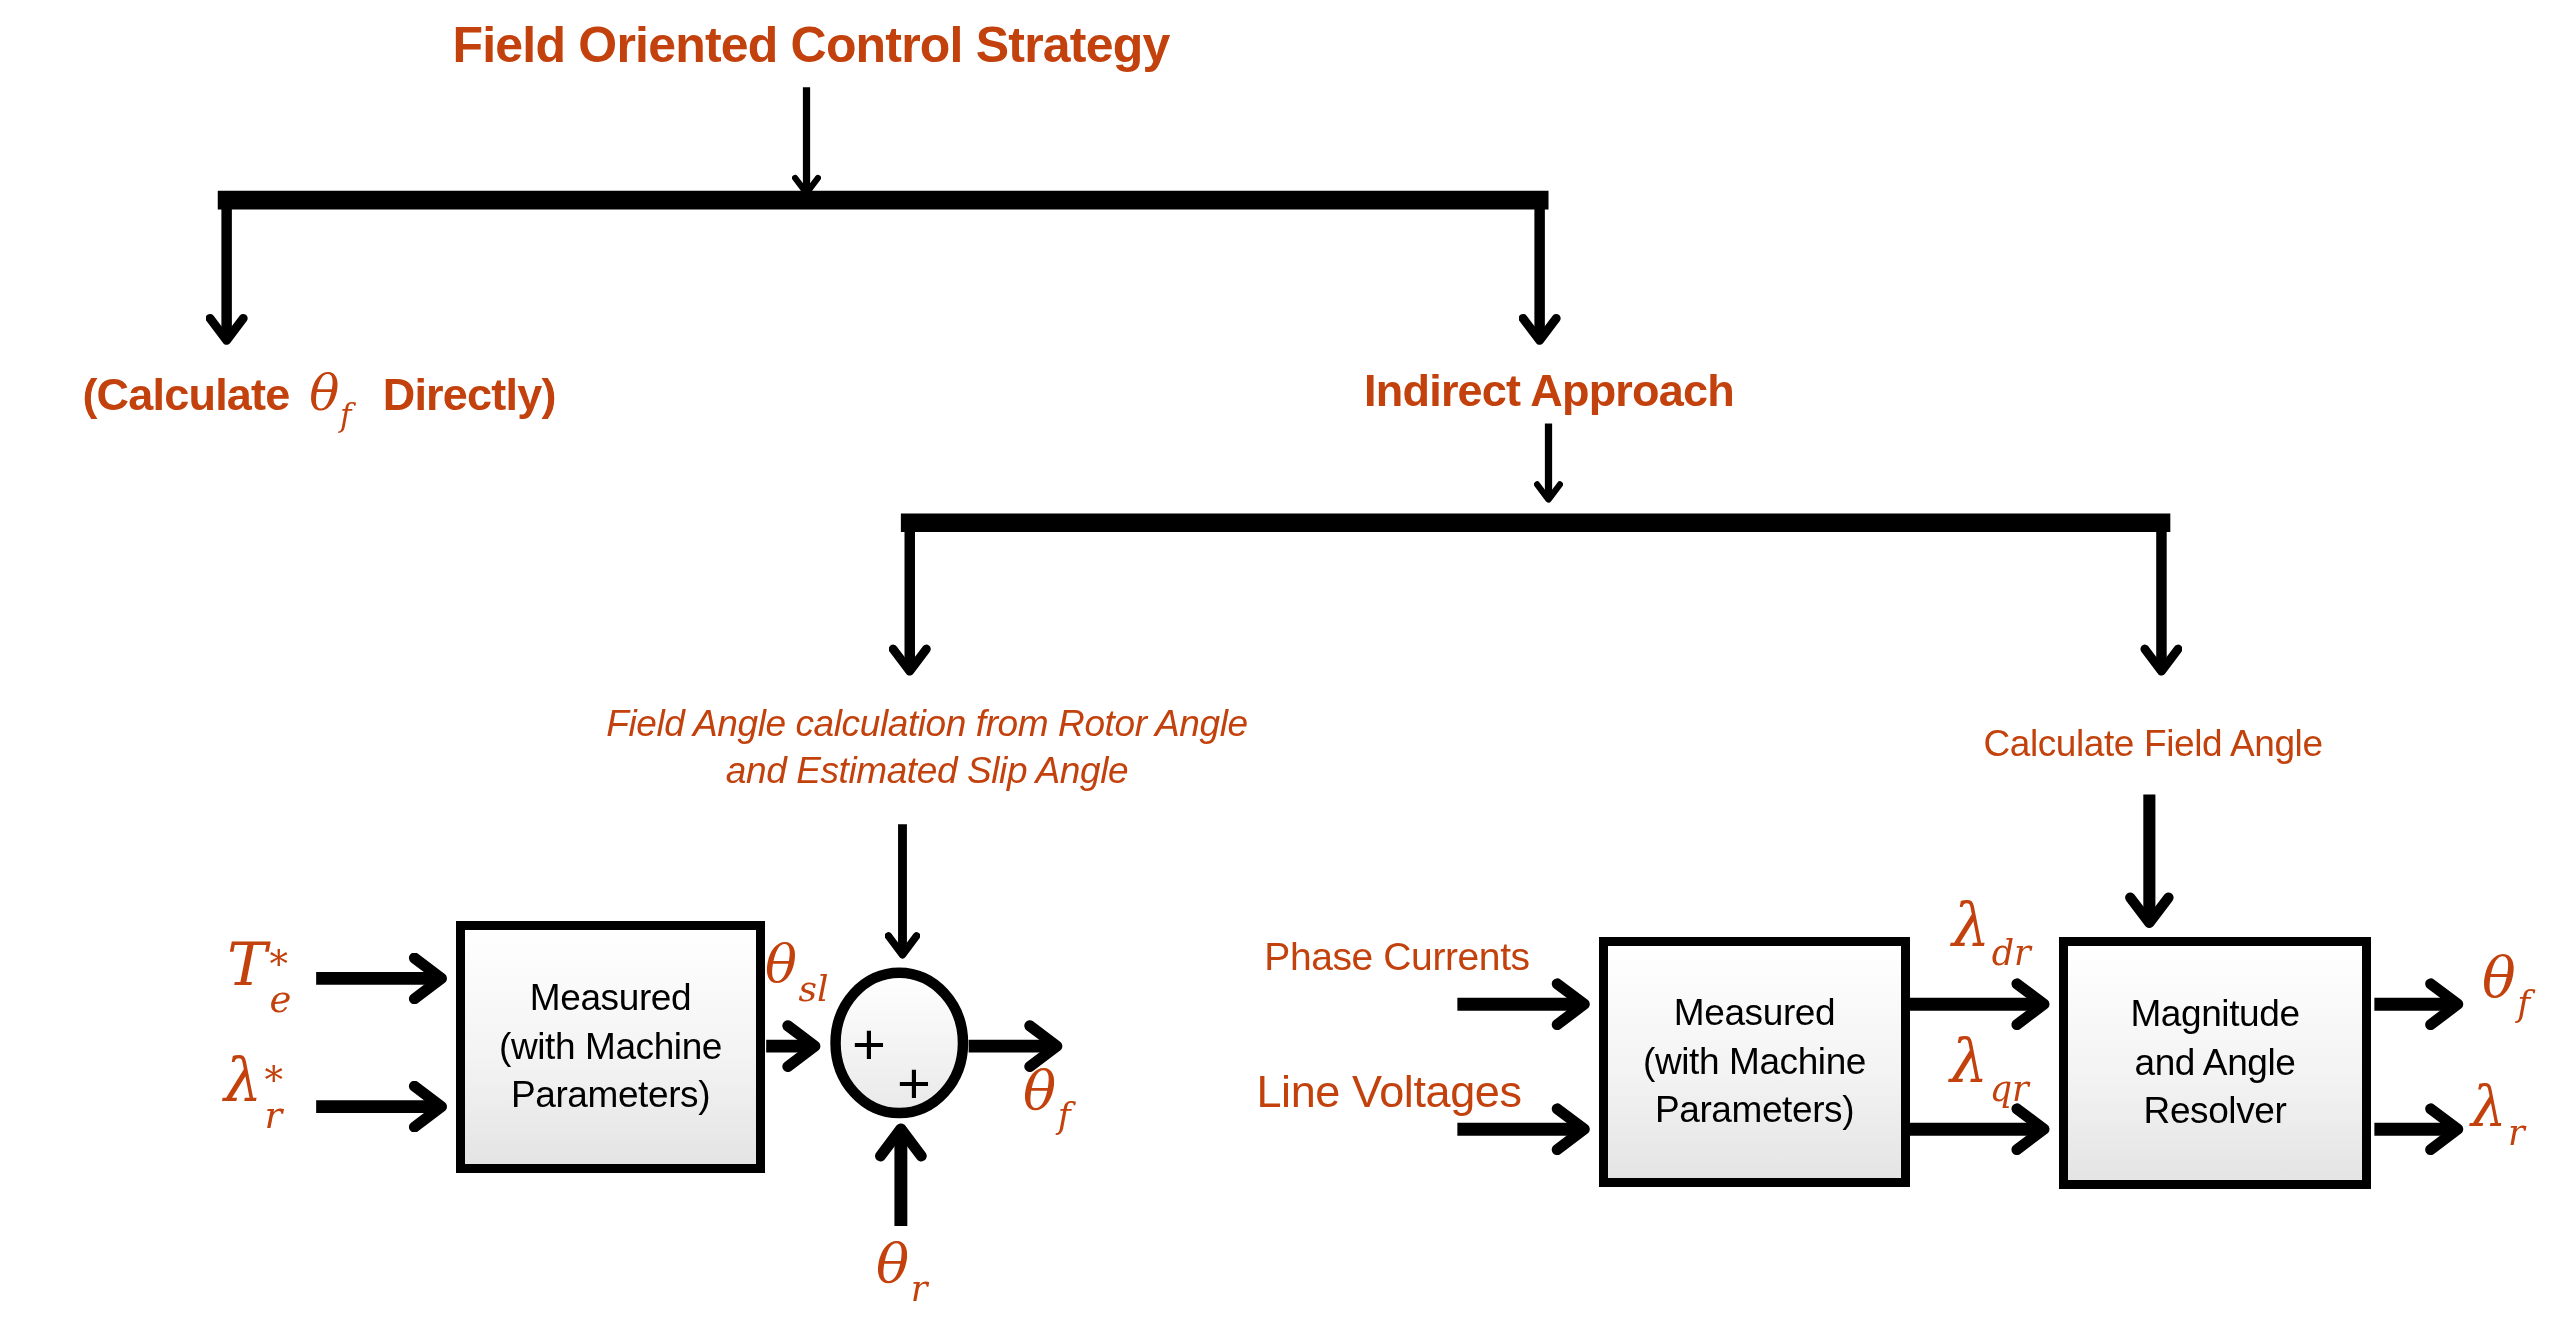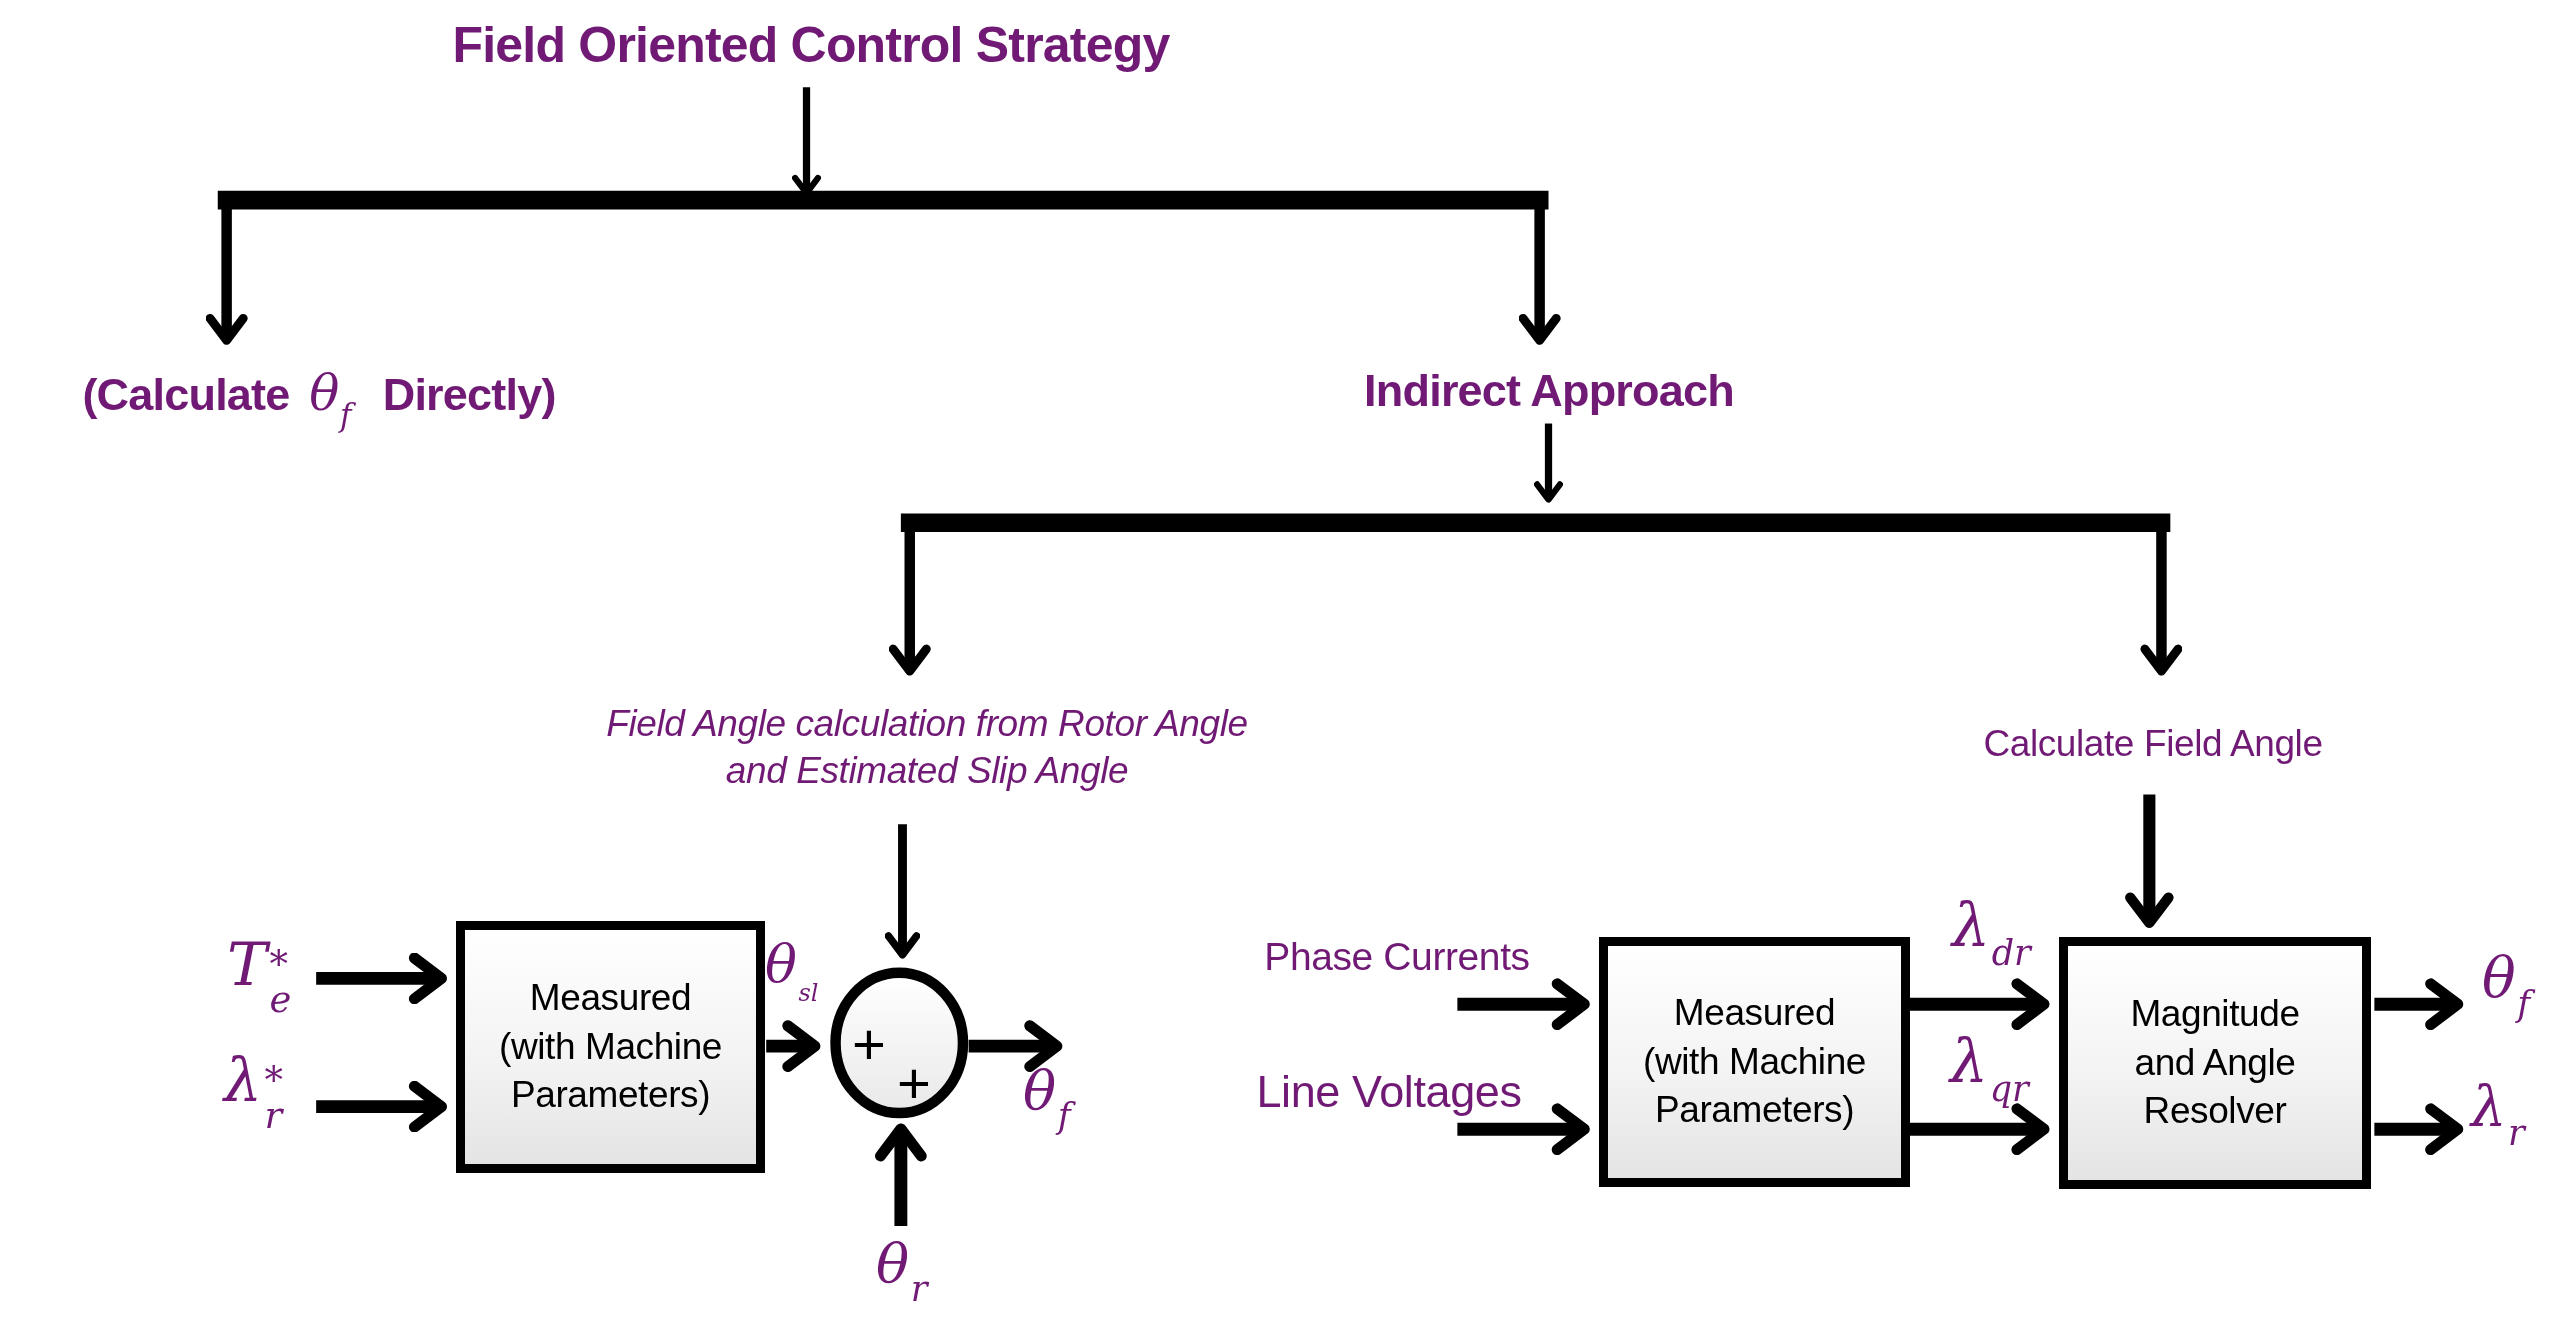--- a/index.html
+++ b/index.html
@@ -7,21 +7,21 @@
     position:relative;
     width:2576px;height:1339px;
     background:#ffffff;
     font-family:"Liberation Sans","DejaVu Sans",sans-serif;
     color:#000;
     overflow:hidden;
   }
   svg.wires{position:absolute;left:0;top:0;width:2576px;height:1339px;}
 
   
-  .lbl{position:absolute;white-space:nowrap;color:#701a75;}
+  .lbl{position:absolute;white-space:nowrap;color:#c2410c;}
   .center{transform:translateX(-50%);text-align:center;}
   .title{font-size:50px;font-weight:bold;letter-spacing:-0.8px;}
   .approach{font-size:45px;font-weight:bold;letter-spacing:-0.8px;line-height:1.15;}
   .plain{font-size:37px;line-height:1.28;letter-spacing:-0.4px;}
 
   
   .math{font-family:"DejaVu Serif","Liberation Serif",serif;font-style:italic;font-weight:normal;}
   .mg{font-size:60px;line-height:1;}
   .mg-inline{font-size:50px;line-height:1;}
   .msub{font-size:35px;position:relative;top:19.4px;left:1.6px;letter-spacing:0;}
@@ -118,21 +118,21 @@
       </span>
   </div>
 
   <div class="block" style="left:456px;top:921px;width:309px;height:252px;">
     <div>Measured</div>
     <div>(with Machine</div>
     <div>Parameters)</div>
   </div>
 
   <div class="lbl math" style="left:765px;top:937px;">
-    <span class="mg" style="font-size:53px;">θ</span><span class="msub" style="font-size:24px;">sl</span>
+    <span class="mg" style="font-size:53px;">θ</span><span class="msub" style="font-size:36px;">sl</span>
   </div>
 
   <span class="plus" style="left:869px;top:1044px;">+</span>
   <span class="plus" style="left:914px;top:1083px;">+</span>
 
   <div class="lbl math" style="left:1023px;top:1063px;">
     <span class="mg" style="font-size:55px;">θ</span><span class="msub">f</span>
   </div>
 
   <div class="lbl math" style="left:876px;top:1236px;">

